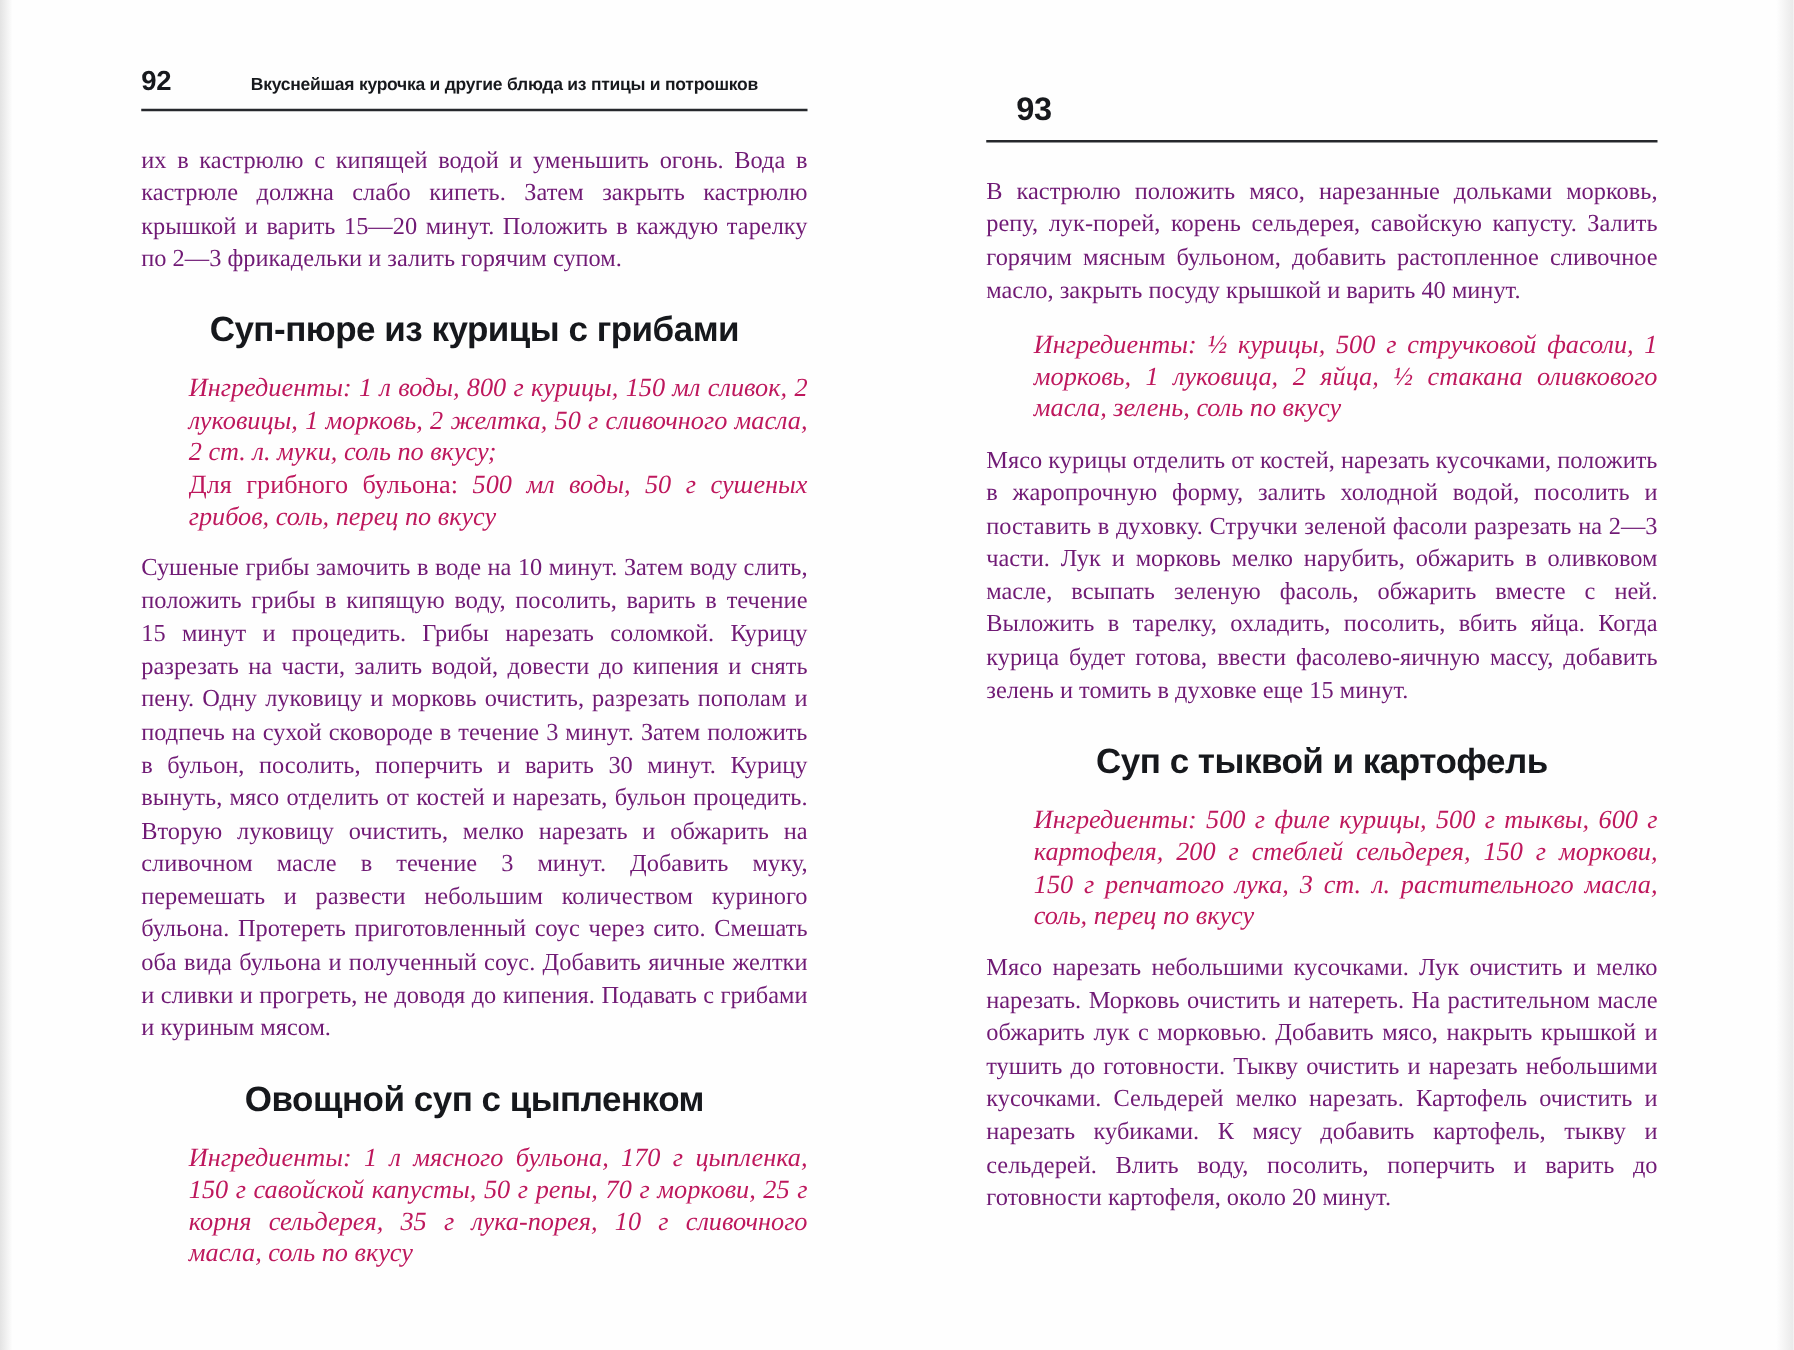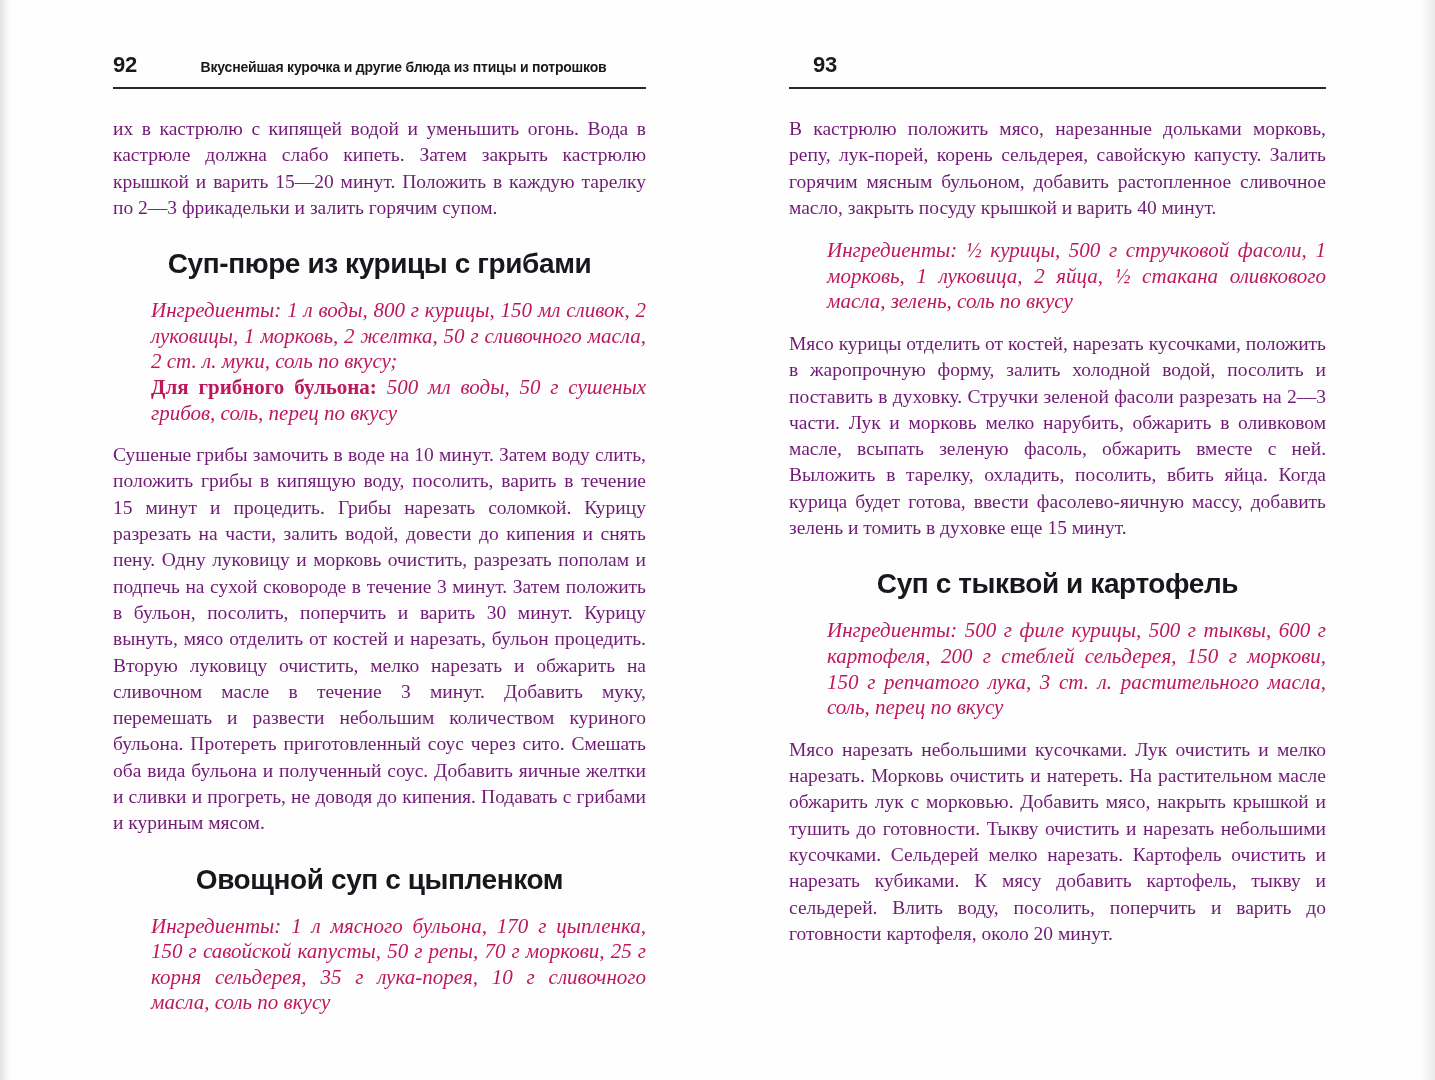--- a/index.html
+++ b/index.html
@@ -58,23 +58,24 @@
     flex: 1 1 auto;
     text-align: center;
     font-size: 14px;
   }
   .page-right .running-title {
     flex: 1 1 auto;
     text-align: left;
     font-size: 19px;
   }
   .page-right .pagenum {
-    font-size: 22px;
+    font-size: 26px;
     margin-left: 24px;
     flex: 0 0 auto;
+    margin-top: 20px;
   }
 
   .body-par {
     font-size: 19.5px;
     line-height: 26.3px;
     text-align: justify;
     margin: 0;
     color: #701a75;
   }
   .intro { margin-top: 27px; }
@@ -90,21 +91,21 @@
     line-height: 34px;
   }
   .ingredients {
     margin: 17px 0 0 38px;
     font-size: 21px;
     line-height: 25.6px;
     text-align: justify;
     color: #be185d;
   }
   .ingredients .ital { font-style: italic; }
-  .ingredients .bold-label { font-style: normal; font-weight: 700; }
+  .ingredients .bold-label { font-style: normal; font-weight: 400; }
   .recipe-body { margin-top: 16px; }
 </style>
 </head>
 <body>
 
 <div class="canvas">
   <div class="edge-left"></div>
   <div class="edge-right"></div>
 
   <div class="page page-left">

